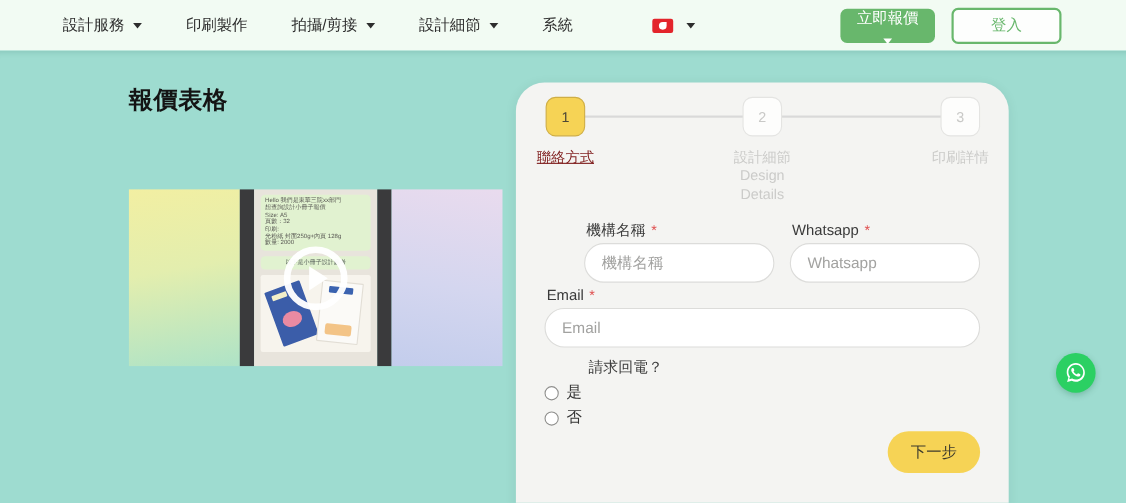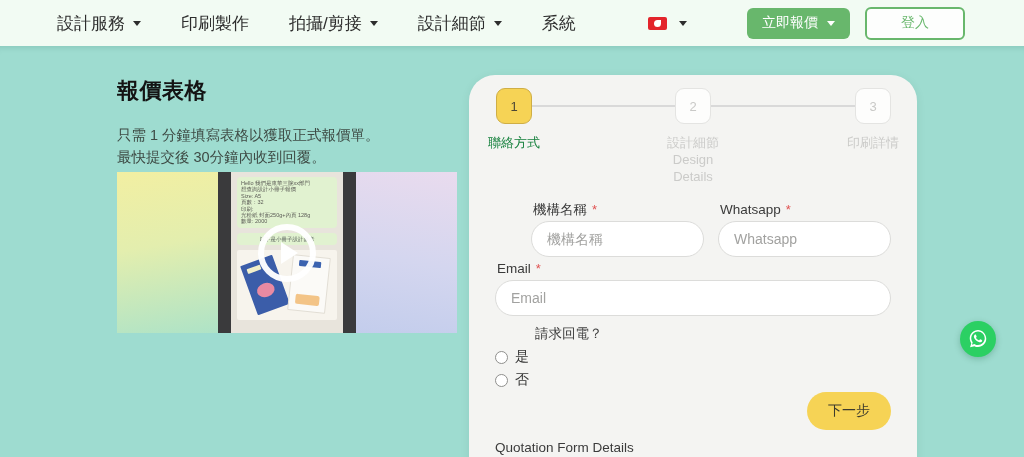--- a/index.html
+++ b/index.html
@@ -5,32 +5,32 @@
   * { margin:0; padding:0; box-sizing:border-box; }
   html,body { width:1024px; height:457px; overflow:hidden; }
   body { font-family:"Liberation Sans", sans-serif; background:#9edcd0; position:relative; }
 
   
   .topbar{
     height:46px; background:#f2fbf3; display:flex; align-items:center;
     padding:0 59px 0 57px;
   }
   .nav{ display:flex; align-items:center; gap:40px; }
-  .nav-item{ display:flex; align-items:center; gap:8px; font-size:17px;
+  .nav-item{ display:flex; align-items:center; gap:8px; font-size:14px;
     color:#2d2d2d; font-weight:500; cursor:pointer; white-space:nowrap; }
   .caret{ width:0; height:0; border-left:4.5px solid transparent;
     border-right:4.5px solid transparent; border-top:5px solid #2d2d2d; }
   .lang{ display:flex; align-items:center; gap:12px; margin-left:32px; cursor:pointer; }
   .flag{ width:19px; height:13px; background:#e3242b; border-radius:2px;
     display:flex; align-items:center; justify-content:center; }
   .flag-emblem{ width:7px; height:7px; background:#fff; border-radius:50% 0 50% 50%; }
   .topbar-actions{ margin-left:auto; display:flex; align-items:center; gap:15px; }
   .btn-quote{ background:#68b76c; color:#fff; border:none; border-radius:6px;
     height:31px; padding:0 15px; font-size:14px; display:flex; align-items:center;
-    gap:9px; cursor:pointer; font-family:inherit; }
+    gap:9px; cursor:pointer; font-family:inherit;flex-direction:column; }
   .btn-quote .caret{ border-top-color:#fff; }
   .btn-login{ background:#fdfefd; color:#68b76c; border:2px solid #68b76c;
     border-radius:6px; height:33px; width:100px; font-size:14px; cursor:pointer;
     font-family:inherit; }
 
   
   .main{ position:relative; height:334px; background:#9edcd0;
     box-shadow:inset 0 7px 6px -6px rgba(20,90,75,.18); }
 
   .hero{ position:absolute; left:117px; top:30px; width:342px; }
@@ -81,21 +81,21 @@
   .step-line{ position:absolute; left:18px; right:18px; top:17px; height:2px;
     background:#d9d9d9; }
   .step{ position:absolute; top:0; width:96px; text-align:center; }
   .step-1{ left:-29px; } .step-2{ left:150px; } .step-3{ left:330px; }
   .step-num{ width:36px; height:36px; margin:0 auto; border-radius:9px;
     display:flex; align-items:center; justify-content:center; font-size:13px;
     position:relative; }
   .step.active .step-num{ background:#f6d355; border:1px solid #cfae45; color:#4c4736; }
   .step:not(.active) .step-num{ background:#fdfdfc; border:1px solid #e4e4e2; color:#c9c9c7; }
   .step-label{ margin-top:10px; font-size:13px; line-height:1.32; white-space:pre-line; }
-  .step.active .step-label{ color:#15803d; }
+  .step.active .step-label{ color:#7f1d1d;text-decoration:underline; }
   .step:not(.active) .step-label{ color:#cbcbc9; }
 
   .form{ margin-top:15px; }
   .row2{ display:flex; gap:14px;margin-left:36px; }
   .field{ flex:1; }
   .f-label{ display:flex; gap:5px; font-size:13.5px; color:#3a3a3a;
     margin:0 0 3px 2px; line-height:16px; }
   .req{ color:#e05252; font-size:13px; }
   .f-input{ width:100%; height:36px; border:1px solid #dcdcda; border-radius:18px;
     background:#fff; padding:0 15px; font-size:14px; color:#444; outline:none;
@@ -155,22 +155,20 @@
       <span class="caret"></span>
     </button>
     <button class="btn-login">登入</button>
   </div>
 </div>
 
 <div class="main">
 
   <div class="hero">
     <div class="hero-title">報價表格</div>
-    <div class="hero-desc">只需 1 分鐘填寫表格以獲取正式報價單。
-最快提交後 30分鐘內收到回覆。</div>
   </div>
 
   <div class="video">
     <div class="vid-grad-left"></div>
     <div class="vid-bar"></div>
     <div class="vid-screen">
       <div class="chat-bubble">Hello 我們是東華三院xx部門
 想查詢設計小冊子報價
 Size: A5
 頁數：32
@@ -245,21 +243,20 @@
       </div>
       <div class="radio-row">
         <span class="radio"></span>
         <span class="radio-label">否</span>
       </div>
 
       <div class="next-row">
         <button class="btn-next">下一步</button>
       </div>
 
-      <div class="details-heading">Quotation Form Details</div>
 
     </div>
   </div>
 
   <div class="wa-fab">
     <svg viewBox="0 0 32 32">
       <path fill="#ffffff" d="M16 3C9.4 3 4 8.4 4 15c0 2.6.8 5 2.2 7L4.5 28l6.2-1.6c1.6.9 3.4 1.4 5.3 1.4 6.6 0 12-5.4 12-12S22.6 3 16 3zm0 21.8c-1.7 0-3.3-.5-4.7-1.3l-.3-.2-3.7 1 1-3.6-.2-.3C7 18.9 6.2 17 6.2 15c0-5.4 4.4-9.8 9.8-9.8s9.8 4.4 9.8 9.8-4.4 9.8-9.8 9.8zm5.4-7.3c-.3-.1-1.7-.9-2-1-.3-.1-.5-.1-.7.1-.2.3-.8 1-.9 1.2-.2.2-.3.2-.6.1-.3-.1-1.2-.5-2.4-1.5-.9-.8-1.5-1.8-1.6-2-.2-.3 0-.5.1-.6l.4-.5c.1-.2.2-.3.3-.5.1-.2 0-.4 0-.5l-.9-2.2c-.2-.6-.5-.5-.7-.5h-.6c-.2 0-.5.1-.8.4-.3.3-1 1-1 2.5s1.1 2.9 1.2 3.1c.1.2 2.1 3.2 5.1 4.5.7.3 1.3.5 1.7.6.7.2 1.4.2 1.9.1.6-.1 1.7-.7 2-1.4.2-.7.2-1.2.2-1.4-.1-.1-.3-.2-.6-.3z"></path>
     </svg>
   </div>
 </div>

